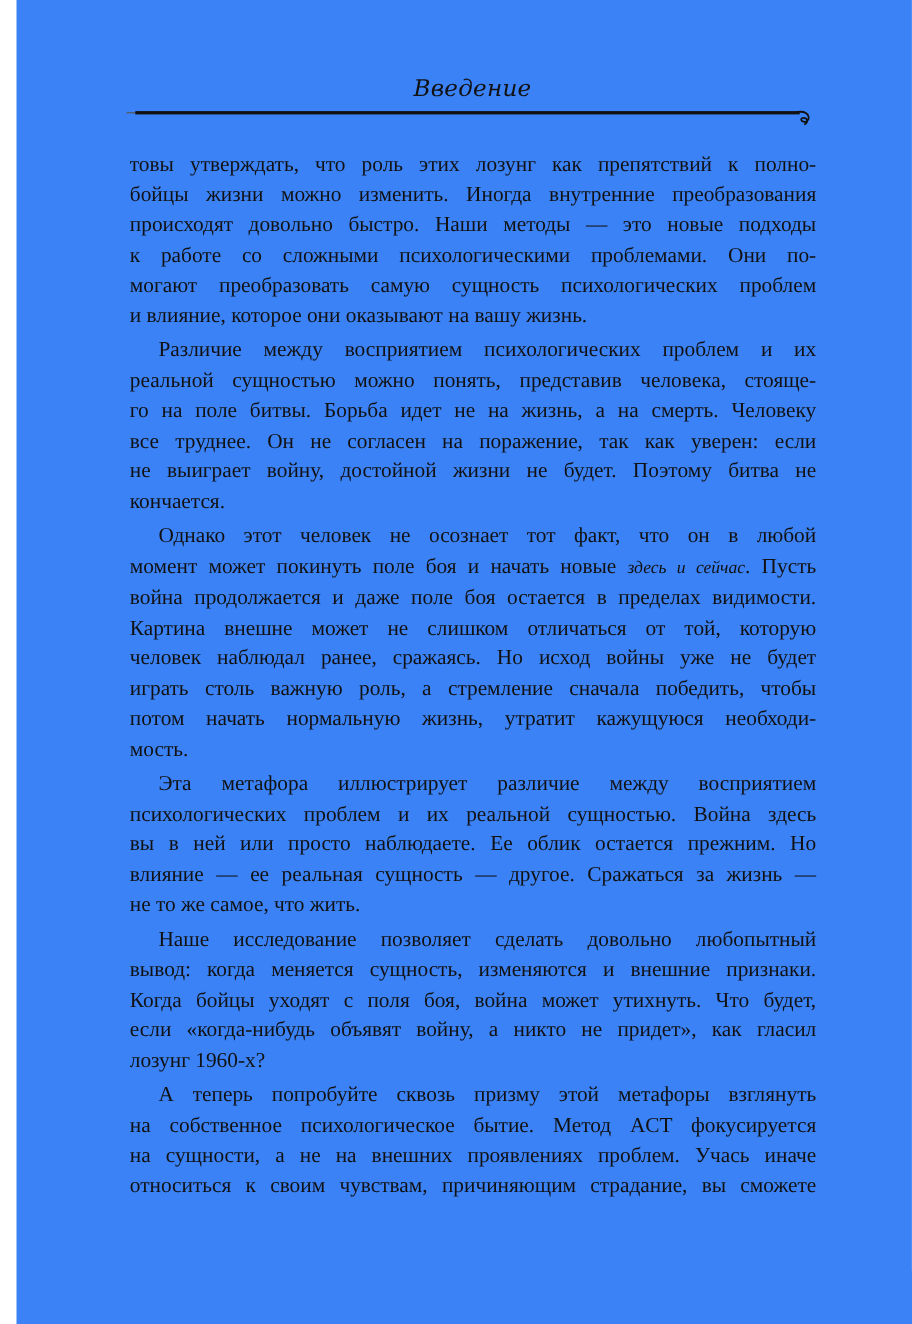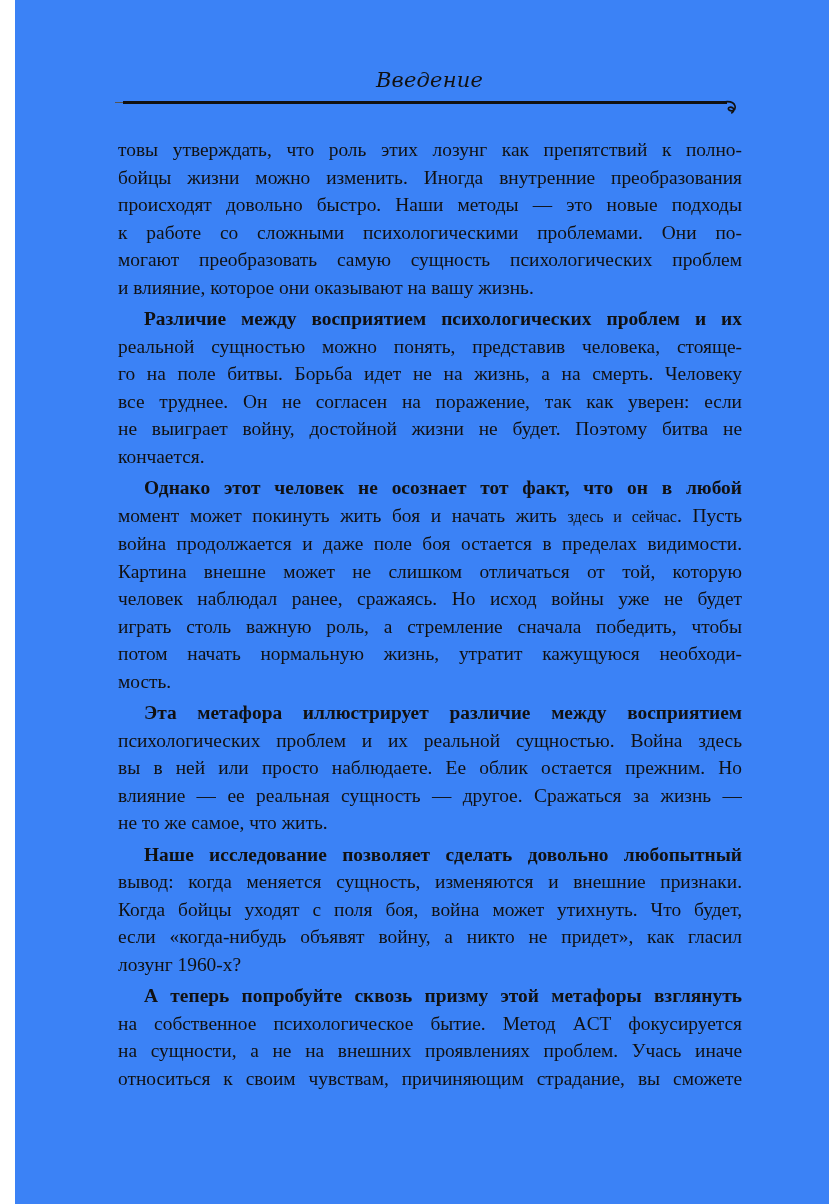--- a/index.html
+++ b/index.html
@@ -17,23 +17,23 @@
   .curl {
     position: absolute; left: 708px; top: 100px; width: 18px; height: 16px;
   }
   .body-text {
     position: absolute; left: 103px; top: 136px; width: 624px;
     font-family: "Liberation Serif", serif; font-size: 19.4px; line-height: 27.5px; color: #111;
   }
   .para { margin: 0; text-align: justify; text-align-last: left; }
   .line { display: block; text-align: justify; text-align-last: justify; white-space: nowrap; }
   .line.last { text-align-last: left; }
-  .indent { padding-left: 26px; font-weight: bold; }
+  .indent { padding-left: 26px; }
   .para + .para { margin-top: 4px; }
-  .it { font-size: 16px; }
+  .it { font-style: italic; font-size: 16px; }
   .folio {
     position: absolute; left: 0; width: 829px; top: 1146px; text-align: center;
     font-family: "DejaVu Sans", sans-serif; font-size: 17px; color: #111;
   }
 </style>
 </head>
 <body>
 
 <div class="page">
   <div class="running-head">Введение</div>
@@ -58,21 +58,21 @@
       <span class="line indent">Различие между восприятием психологических проблем и их</span>
       <span class="line">реальной сущностью можно понять, представив человека, стояще-</span>
       <span class="line">го на поле битвы. Борьба идет не на жизнь, а на смерть. Человеку</span>
       <span class="line">все труднее. Он не согласен на поражение, так как уверен: если</span>
       <span class="line">не выиграет войну, достойной жизни не будет. Поэтому битва не</span>
       <span class="line last">кончается.</span>
     </p>
 
     <p class="para">
       <span class="line indent">Однако этот человек не осознает тот факт, что он в любой</span>
-      <span class="line"><span>момент может покинуть жить боя и начать жить </span><span class="it">здесь и сейчас</span><span>. Пусть</span></span>
+      <span class="line"><span>момент может покинуть поле боя и начать новые </span><span class="it">здесь и сейчас</span><span>. Пусть</span></span>
       <span class="line">война продолжается и даже поле боя остается в пределах видимости.</span>
       <span class="line">Картина внешне может не слишком отличаться от той, которую</span>
       <span class="line">человек наблюдал ранее, сражаясь. Но исход войны уже не будет</span>
       <span class="line">играть столь важную роль, а стремление сначала победить, чтобы</span>
       <span class="line">потом начать нормальную жизнь, утратит кажущуюся необходи-</span>
       <span class="line last">мость.</span>
     </p>
 
     <p class="para">
       <span class="line indent">Эта метафора иллюстрирует различие между восприятием</span>

